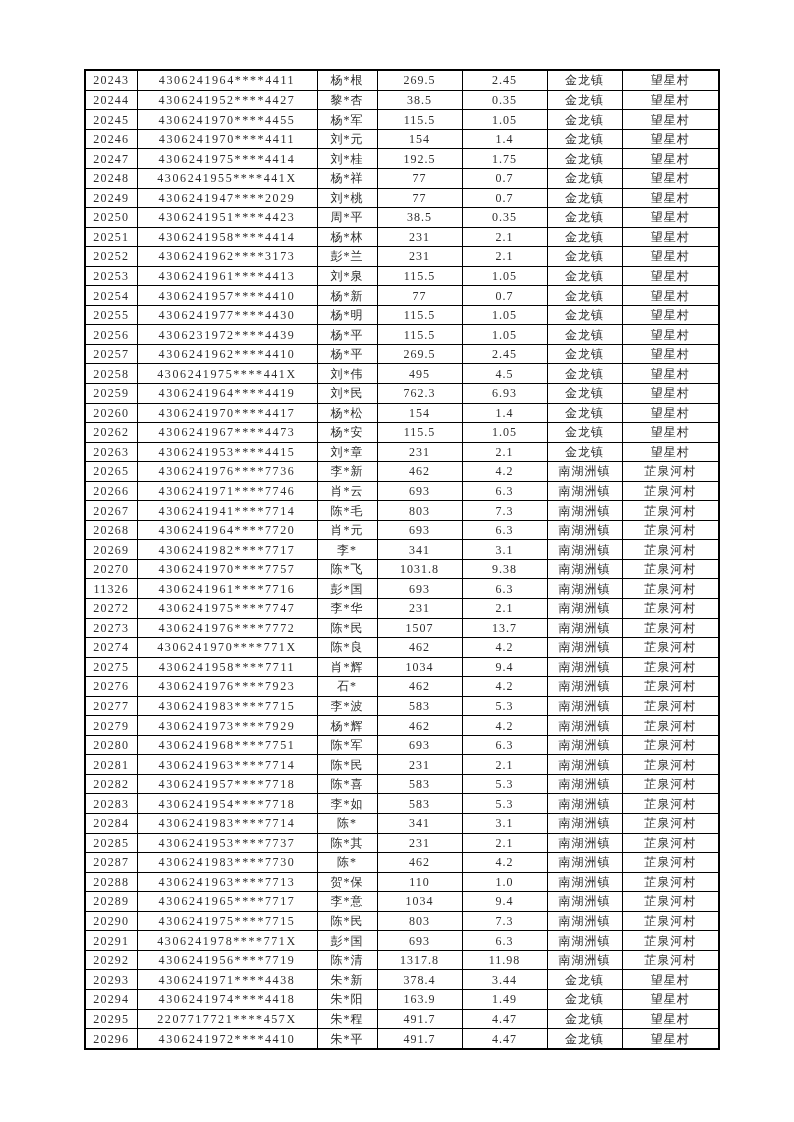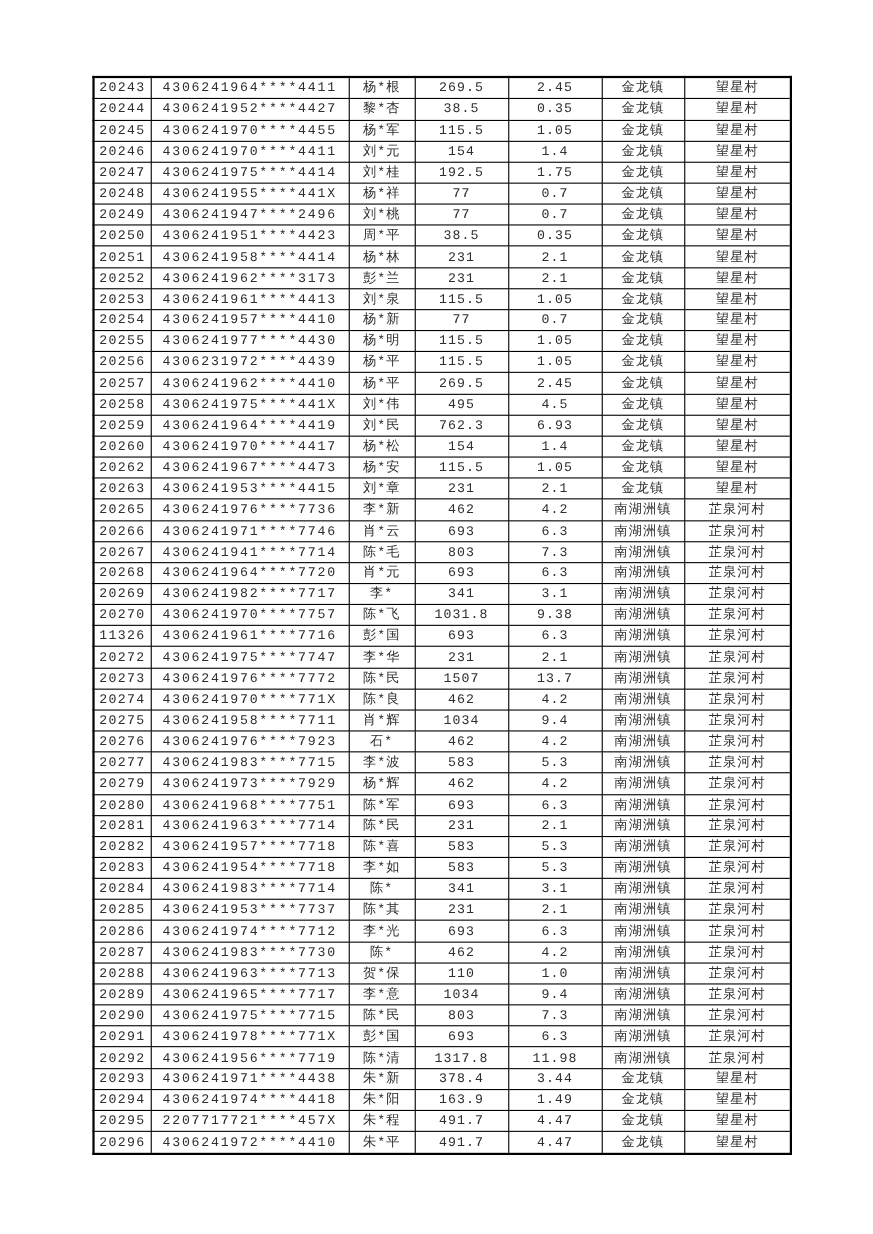--- a/index.html
+++ b/index.html
@@ -14,21 +14,20 @@
   table.records{
     position:absolute;
     left:84px;top:69px;
     width:634px;height:981px;
     border-collapse:collapse;
     table-layout:fixed;
     border:2px solid #000;
     font-size:12px;
     color:#2e2e2e;
     letter-spacing:1px;
-    font-family:Liberation Mono, monospace;
   }
   table.records td{
     border:1px solid #000;
     text-align:center;
     vertical-align:middle;
     padding:0;
     white-space:nowrap;
     overflow:hidden;
     line-height:1;
   }
@@ -106,21 +105,21 @@
           <td class="c-seq">20248</td>
           <td class="c-id">4306241955****441X</td>
           <td class="c-name">杨*祥</td>
           <td class="c-amt">77</td>
           <td class="c-amt2">0.7</td>
           <td class="c-town">金龙镇</td>
           <td class="c-village">望星村</td>
         </tr>
         <tr>
           <td class="c-seq">20249</td>
-          <td class="c-id">4306241947****2496</td>
+          <td class="c-id">4306241947****2029</td>
           <td class="c-name">刘*桃</td>
           <td class="c-amt">77</td>
           <td class="c-amt2">0.7</td>
           <td class="c-town">金龙镇</td>
           <td class="c-village">望星村</td>
         </tr>
         <tr>
           <td class="c-seq">20250</td>
           <td class="c-id">4306241951****4423</td>
           <td class="c-name">周*平</td>
@@ -411,29 +410,20 @@
         <tr>
           <td class="c-seq">20285</td>
           <td class="c-id">4306241953****7737</td>
           <td class="c-name">陈*其</td>
           <td class="c-amt">231</td>
           <td class="c-amt2">2.1</td>
           <td class="c-town">南湖洲镇</td>
           <td class="c-village">芷泉河村</td>
         </tr>
         <tr>
-          <td class="c-seq">20286</td>
-          <td class="c-id">4306241974****7712</td>
-          <td class="c-name">李*光</td>
-          <td class="c-amt">693</td>
-          <td class="c-amt2">6.3</td>
-          <td class="c-town">南湖洲镇</td>
-          <td class="c-village">芷泉河村</td>
-        </tr>
-        <tr>
           <td class="c-seq">20287</td>
           <td class="c-id">4306241983****7730</td>
           <td class="c-name">陈*</td>
           <td class="c-amt">462</td>
           <td class="c-amt2">4.2</td>
           <td class="c-town">南湖洲镇</td>
           <td class="c-village">芷泉河村</td>
         </tr>
         <tr>
           <td class="c-seq">20288</td>

